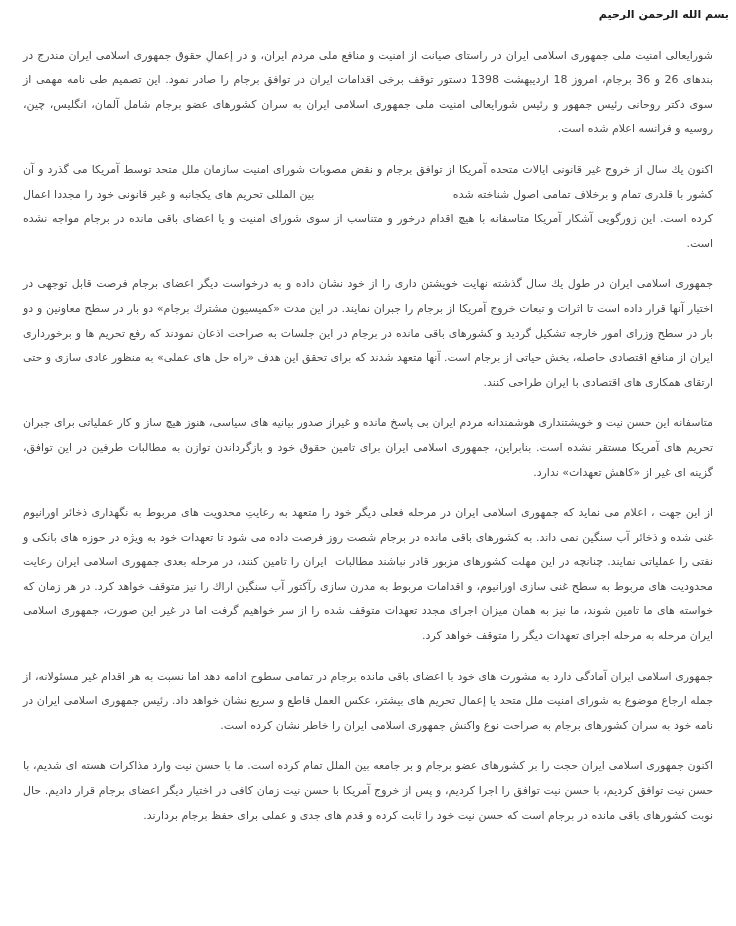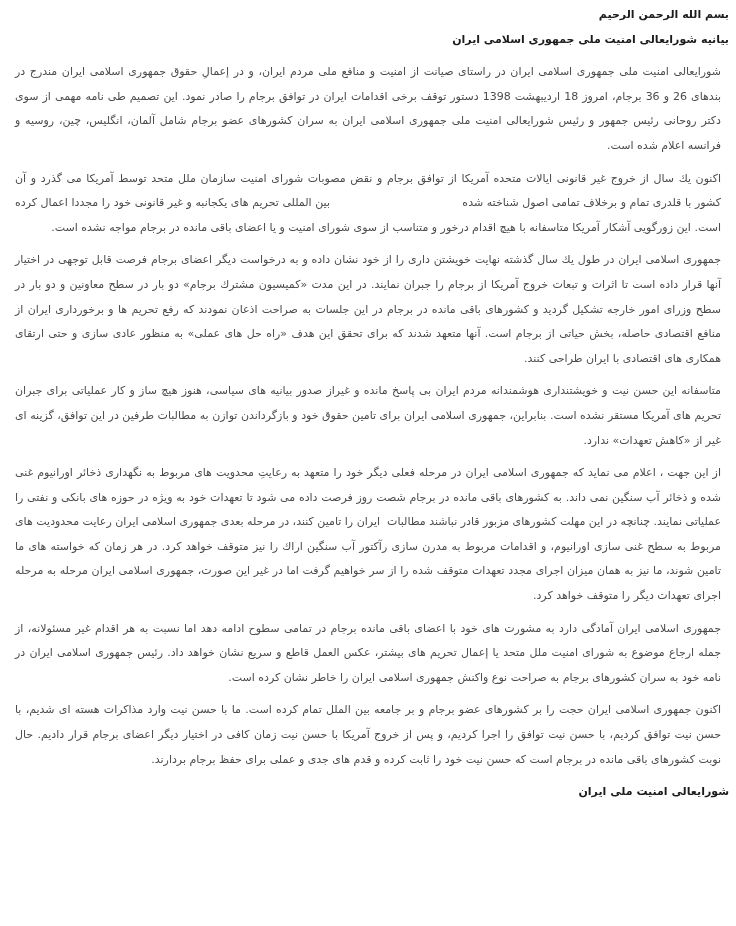--- a/index.html
+++ b/index.html
@@ -26,40 +26,38 @@
     line-height: 24.6px;
     color: #4b4b4b;
   }
   .heading {
     font-weight: bold;
     color: #1c1c1c;
     margin: 0;
     text-align: right;
   }
   .body-paragraphs p.para {
-    margin: 8px;
+    margin: 16px;
     padding: 0;
     text-align: justify;
   }
   .signature {
     font-weight: bold;
     color: #1c1c1c;
   }
 </style>
 </head>
 <body>
 
 <div class="page">
   <div class="doc">
     <div class="heading basmala">بسم الله الرحمن الرحيم</div>
-    <div class="heading title">بيانيه شورايعالی امنيت ملی جمهوری اسلامی ايران</div>
     <div class="body-paragraphs">
         <p class="para">شورايعالی امنيت ملی جمهوری اسلامی ايران در راستای صيانت از امنيت و منافع ملی مردم ايران، و در إعمالِ حقوق جمهوری اسلامی ايران مندرج در بندهای 26 و 36 برجام، امروز 18 ارديبهشت 1398 دستور توقف برخی اقدامات ايران در توافق برجام را صادر نمود. اين تصميم طی نامه مهمی از سوی دكتر روحانی رئيس جمهور و رئيس شورايعالی امنيت ملی جمهوری اسلامی ايران به سران كشورهای عضو برجام شامل آلمان، انگليس، چين، روسيه و فرانسه اعلام شده است.</p>
         <p class="para">اكنون يك سال از خروج غير قانونی ايالات متحده آمريكا از توافق برجام و نقض مصوبات شورای امنيت سازمان ملل متحد توسط آمريكا می گذرد و آن كشور با قلدری تمام و برخلاف تمامی اصول شناخته شده &nbsp;&nbsp;&nbsp;&nbsp;&nbsp;&nbsp;&nbsp;&nbsp;&nbsp;&nbsp;&nbsp;&nbsp;&nbsp;&nbsp;&nbsp;&nbsp;&nbsp; &nbsp;&nbsp;&nbsp;&nbsp;&nbsp;&nbsp;&nbsp;&nbsp;&nbsp;&nbsp;&nbsp;&nbsp;&nbsp;&nbsp;&nbsp;&nbsp;&nbsp; بين المللی تحريم های يكجانبه و غير قانونی خود را مجددا اعمال كرده است. اين زورگويی آشكار آمريكا متاسفانه با هيچ اقدام درخور و متناسب از سوی شورای امنيت و يا اعضای باقی مانده در برجام مواجه نشده است.</p>
         <p class="para">جمهوری اسلامی ايران در طول يك سال گذشته نهايت خويشتن داری را از خود نشان داده و به درخواست ديگر اعضای برجام فرصت قابل توجهی در اختيار آنها قرار داده است تا اثرات و تبعات خروج آمريكا از برجام را جبران نمايند. در اين مدت «كميسيون مشترك برجام» دو بار در سطح معاونين و دو بار در سطح وزرای امور خارجه تشكيل گرديد و كشورهای باقی مانده در برجام در اين جلسات به صراحت اذعان نمودند كه رفع تحريم ها و برخورداری ايران از منافع اقتصادی حاصله، بخش حياتی از برجام است. آنها متعهد شدند كه برای تحقق اين هدف «راه حل های عملی» به منظور عادی سازی و حتی ارتقای همكاری های اقتصادی با ايران طراحی كنند.</p>
         <p class="para">متاسفانه اين حسن نيت و خويشتنداری هوشمندانه مردم ايران بی پاسخ مانده و غيراز صدور بيانيه های سياسی، هنوز هيچ ساز و كار عملياتی برای جبران تحريم های آمريكا مستقر نشده است. بنابراين، جمهوری اسلامی ايران برای تامين حقوق خود و بازگرداندن توازن به مطالبات طرفين در اين توافق، گزينه ای غير از «كاهش تعهدات» ندارد.</p>
         <p class="para">از اين جهت ، اعلام می نمايد كه جمهوری اسلامی ايران در مرحله فعلی ديگر خود را متعهد به رعايتِ محدويت های مربوط به نگهداری ذخائر اورانيوم غنی شده و ذخائر آب سنگين نمی داند. به كشورهای باقی مانده در برجام شصت روز فرصت داده می شود تا تعهدات خود به ويژه در حوزه های بانكی و نفتی را عملياتی نمايند. چنانچه در اين مهلت كشورهای مزبور قادر نباشند مطالبات &nbsp;ايران را تامين كنند، در مرحله بعدی جمهوری اسلامی ايران رعايت محدوديت های مربوط به سطح غنی سازی اورانيوم، و اقدامات مربوط به مدرن سازی رآكتور آب سنگين اراك را نيز متوقف خواهد كرد. در هر زمان كه خواسته های ما تامين شوند، ما نيز به همان ميزان اجرای مجدد تعهدات متوقف شده را از سر خواهيم گرفت اما در غير اين صورت، جمهوری اسلامی ايران مرحله به مرحله اجرای تعهدات ديگر را متوقف خواهد كرد.</p>
         <p class="para">جمهوری اسلامی ايران آمادگی دارد به مشورت های خود با اعضای باقی مانده برجام در تمامی سطوح ادامه دهد اما نسبت به هر اقدام غير مسئولانه، از جمله ارجاع موضوع به شورای امنيت ملل متحد يا إعمال تحريم های بيشتر، عكس العمل قاطع و سريع نشان خواهد داد. رئيس جمهوری اسلامی ايران در نامه خود به سران كشورهای برجام به صراحت نوع واكنش جمهوری اسلامی ايران را خاطر نشان كرده است.</p>
         <p class="para">اكنون جمهوری اسلامی ايران حجت را بر كشورهای عضو برجام و بر جامعه بين الملل تمام كرده است. ما با حسن نيت وارد مذاكرات هسته ای شديم، با حسن نيت توافق كرديم، با حسن نيت توافق را اجرا كرديم، و پس از خروج آمريكا با حسن نيت زمان كافی در اختيار ديگر اعضای برجام قرار داديم. حال نوبت كشورهای باقی مانده در برجام است كه حسن نيت خود را ثابت كرده و قدم های جدی و عملی برای حفظ برجام بردارند.</p>
       </div>
-    <div class="heading signature">شورايعالی امنيت ملی ايران</div>
   </div>
 </div>
 
 </body></html>

